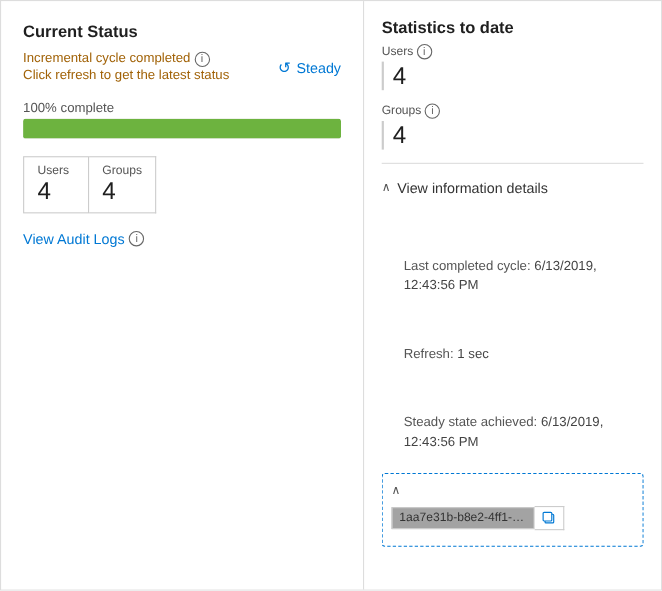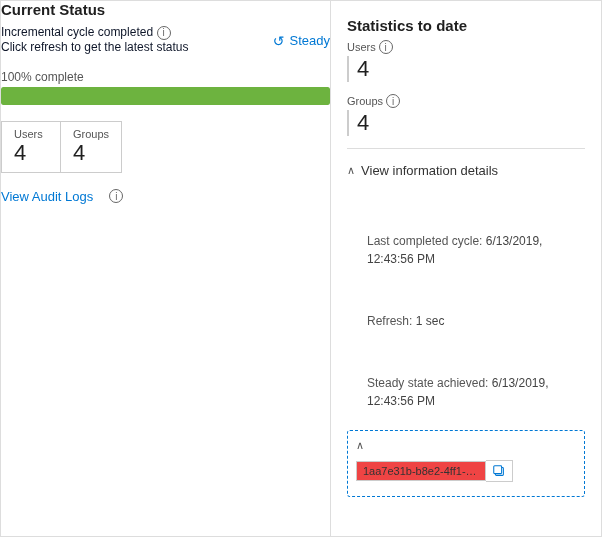--- a/index.html
+++ b/index.html
@@ -14,37 +14,37 @@
     }
     .container {
       display: flex;
       width: 100%;
       height: 100%;
       border: 1px solid #ddd;
     }
     .left-panel {
       width: 330px;
       border-right: 1px solid #ddd;
-      padding: 0;
+      padding: 20px;
       flex-shrink: 0;
     }
     .right-panel {
       flex: 1;
       padding: 16px;
       overflow-y: auto;
     }
     .section-title {
       font-size: 15px;
       font-weight: 600;
       color: #1f1f1f;
       margin-bottom: 6px;
     }
     .subtitle {
       font-size: 12px;
-      color: #0f172a;
+      color: #a16207;
       margin-bottom: 4px;
       text-align: center;
     }
     .refresh-row {
       display: flex;
       align-items: center;
       justify-content: space-between;
       margin-bottom: 12px;
     }
     .refresh-btn {
@@ -108,21 +108,21 @@
       font-weight: 400;
       color: #1f1f1f;
       line-height: 1.2;
     }
     .audit-link {
       color: #0078d4;
       text-decoration: none;
       font-size: 13px;
       display: flex;
       align-items: center;
-      gap: 16px;
+      gap: 4px;
       cursor: pointer;
     }
     .info-icon {
       display: inline-flex;
       align-items: center;
       justify-content: center;
       width: 14px;
       height: 14px;
       border-radius: 50%;
       border: 1px solid #666;
@@ -202,21 +202,21 @@
       display: flex;
       align-items: center;
       margin-bottom: 6px;
     }
     .copy-input {
       border: 1px solid #ccc;
       padding: 3px 6px;
       font-size: 11px;
       color: #333;
       width: 130px;
-      background: #ef4444;
+      background: #a3a3a3;
       overflow: hidden;
       white-space: nowrap;
       text-overflow: ellipsis;
     }
     .copy-btn {
       border: 1px solid #ccc;
       border-left: none;
       background: #fff;
       padding: 3px 6px;
       cursor: pointer;

